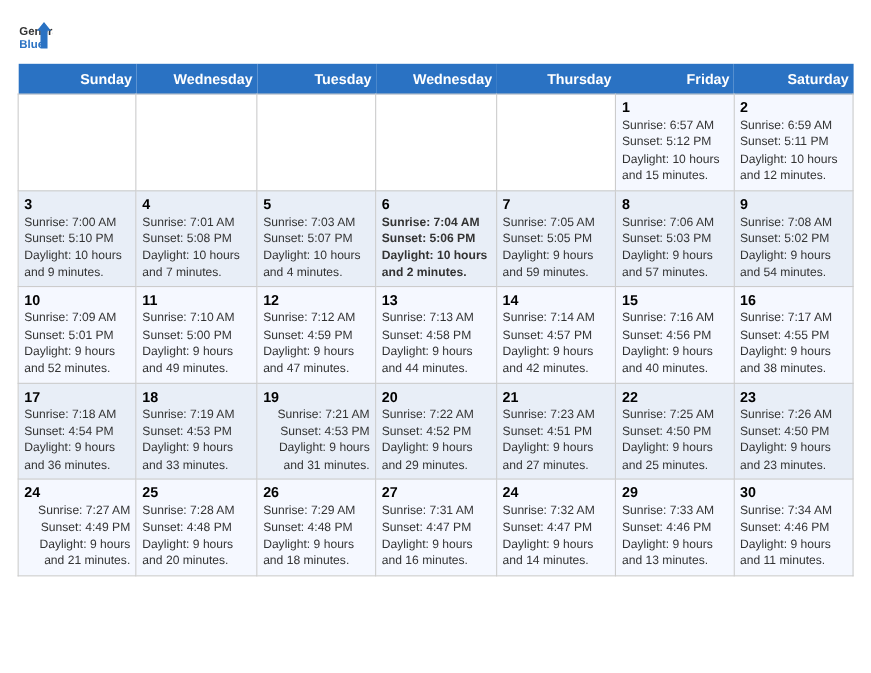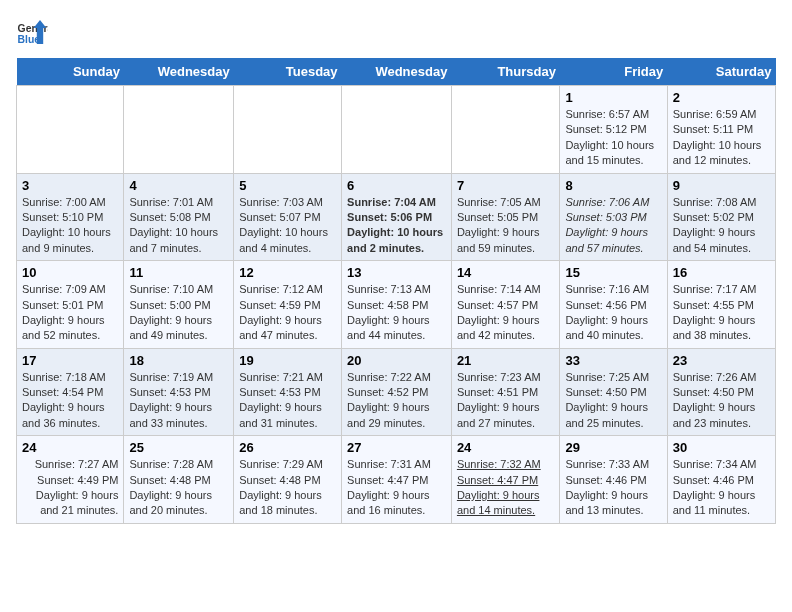--- a/index.html
+++ b/index.html
@@ -155,21 +155,21 @@
 Daylight: 10 hours and 2 minutes.</div>
         </td>
         <td>
           <span class="day-num">7</span>
           <div class="day-detail" style="white-space: pre-line;">Sunrise: 7:05 AM
 Sunset: 5:05 PM
 Daylight: 9 hours and 59 minutes.</div>
         </td>
         <td>
           <span class="day-num">8</span>
-          <div class="day-detail" style="white-space: pre-line; font-style: italic;">Sunrise: 7:06 AM
+          <div class="day-detail" style="white-space: pre-line;">Sunrise: 7:06 AM
 Sunset: 5:03 PM
 Daylight: 9 hours and 57 minutes.</div>
         </td>
         <td>
           <span class="day-num">9</span>
           <div class="day-detail" style="white-space: pre-line;">Sunrise: 7:08 AM
 Sunset: 5:02 PM
 Daylight: 9 hours and 54 minutes.</div>
         </td>
       </tr>
@@ -225,38 +225,38 @@
 Daylight: 9 hours and 36 minutes.</div>
         </td>
         <td>
           <span class="day-num">18</span>
           <div class="day-detail" style="white-space: pre-line;">Sunrise: 7:19 AM
 Sunset: 4:53 PM
 Daylight: 9 hours and 33 minutes.</div>
         </td>
         <td>
           <span class="day-num">19</span>
-          <div class="day-detail" style="white-space: pre-line;">Sunrise: 7:21 AM
+          <div class="day-detail" style="white-space: pre-line; text-align: right;">Sunrise: 7:21 AM
 Sunset: 4:53 PM
 Daylight: 9 hours and 31 minutes.</div>
         </td>
         <td>
           <span class="day-num">20</span>
           <div class="day-detail" style="white-space: pre-line;">Sunrise: 7:22 AM
 Sunset: 4:52 PM
 Daylight: 9 hours and 29 minutes.</div>
         </td>
         <td>
           <span class="day-num">21</span>
           <div class="day-detail" style="white-space: pre-line;">Sunrise: 7:23 AM
 Sunset: 4:51 PM
 Daylight: 9 hours and 27 minutes.</div>
         </td>
         <td>
-          <span class="day-num">33</span>
+          <span class="day-num">22</span>
           <div class="day-detail" style="white-space: pre-line;">Sunrise: 7:25 AM
 Sunset: 4:50 PM
 Daylight: 9 hours and 25 minutes.</div>
         </td>
         <td>
           <span class="day-num">23</span>
           <div class="day-detail" style="white-space: pre-line;">Sunrise: 7:26 AM
 Sunset: 4:50 PM
 Daylight: 9 hours and 23 minutes.</div>
         </td>
@@ -281,21 +281,21 @@
 Daylight: 9 hours and 18 minutes.</div>
         </td>
         <td>
           <span class="day-num">27</span>
           <div class="day-detail" style="white-space: pre-line;">Sunrise: 7:31 AM
 Sunset: 4:47 PM
 Daylight: 9 hours and 16 minutes.</div>
         </td>
         <td>
           <span class="day-num">24</span>
-          <div class="day-detail" style="white-space: pre-line; text-decoration: underline;">Sunrise: 7:32 AM
+          <div class="day-detail" style="white-space: pre-line;">Sunrise: 7:32 AM
 Sunset: 4:47 PM
 Daylight: 9 hours and 14 minutes.</div>
         </td>
         <td>
           <span class="day-num">29</span>
           <div class="day-detail" style="white-space: pre-line;">Sunrise: 7:33 AM
 Sunset: 4:46 PM
 Daylight: 9 hours and 13 minutes.</div>
         </td>
         <td>

